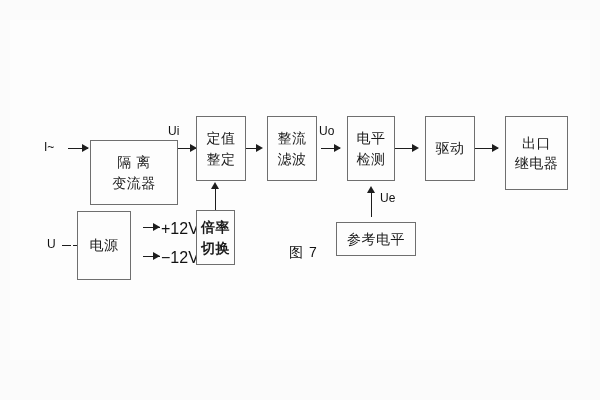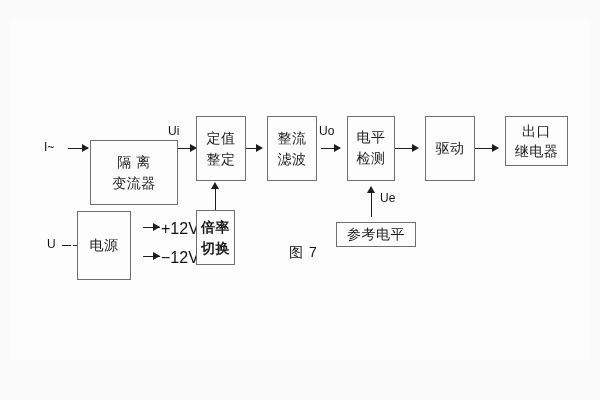--- a/index.html
+++ b/index.html
@@ -125,45 +125,45 @@
 
   <div class="box" style="left:267px; top:116px; width:50px; height:65px;">
     <span class="ln">整流</span>
     <span class="ln">滤波</span>
   </div>
 
   <div class="label" style="left:319px; top:124px;">Uo</div>
   <div class="hline" style="left:321px; top:148px; width:19px;"></div>
   <div class="arrow-r" style="left:334px; top:143.5px;"></div>
 
-  <div class="box" style="left:347px; top:116px; width:48px; height:65px;font-family:Liberation Serif, serif;">
+  <div class="box" style="left:347px; top:116px; width:48px; height:65px;">
     <span class="ln">电平</span>
     <span class="ln">检测</span>
   </div>
 
   <div class="hline" style="left:395px; top:148px; width:22px;"></div>
   <div class="arrow-r" style="left:412px; top:143.5px;"></div>
 
   <div class="box one-line" style="left:425px; top:116px; width:50px; height:65px;">
     <span class="ln">驱动</span>
   </div>
 
   <div class="hline" style="left:475px; top:148px; width:23px;"></div>
   <div class="arrow-r" style="left:492px; top:143.5px;"></div>
 
-  <div class="box" style="left:505px; top:116px; width:63px; height:50px;">
+  <div class="box" style="left:505px; top:116px; width:63px; height:74px;">
     <span class="ln">出口</span>
     <span class="ln">继电器</span>
   </div>
 
   <div class="vline" style="left:371px; top:192px; height:25px;"></div>
   <div class="arrow-u" style="left:366.5px; top:186px;"></div>
   <div class="label" style="left:380px; top:191px;">Ue</div>
 
-  <div class="box one-line" style="left:336px; top:222px; width:80px; height:25px;">
+  <div class="box one-line" style="left:336px; top:222px; width:80px; height:34px;">
     <span class="ln">参考电平</span>
   </div>
 
   <div class="label" style="left:47px; top:237px;">U</div>
   <div class="dash" style="left:62px; top:245px; width:9px;"></div>
   <div class="hline" style="left:73px; top:245px; width:14px;"></div>
   <div class="arrow-r" style="left:81px; top:240.5px;"></div>
 
   <div class="box one-line" style="left:77px; top:211px; width:54px; height:69px;">
     <span class="ln">电源</span>

